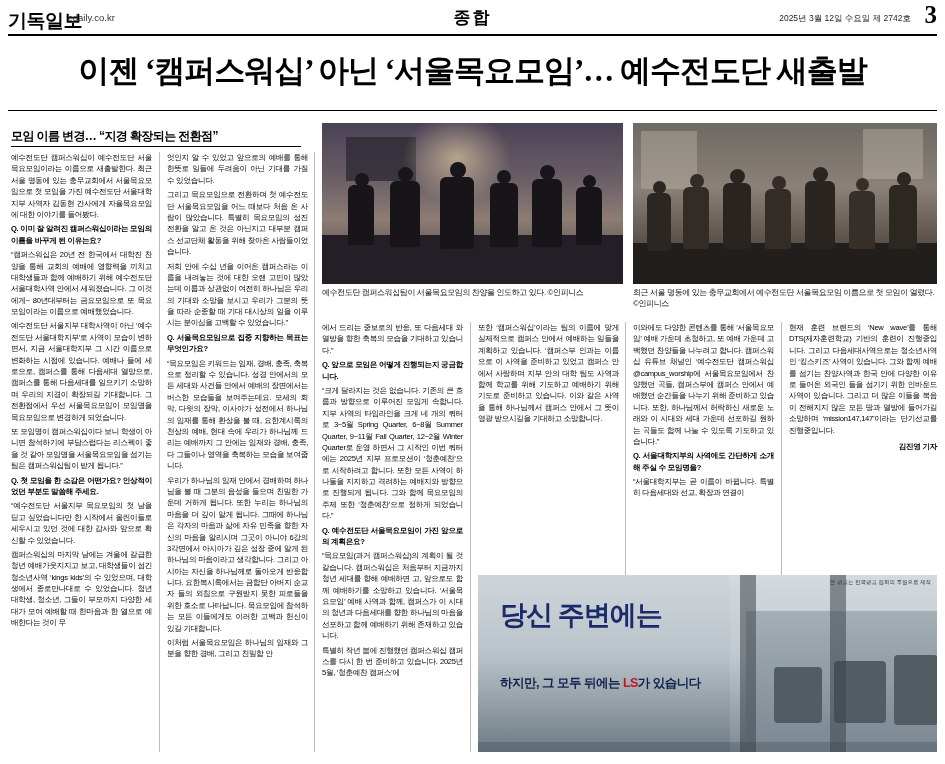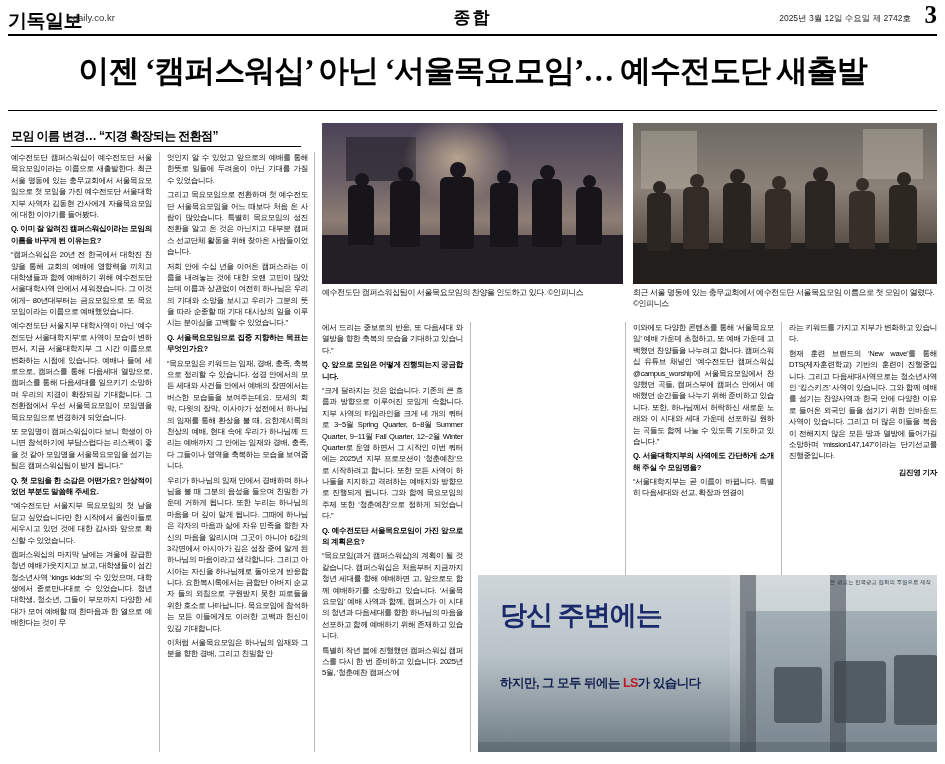--- a/index.html
+++ b/index.html
@@ -212,23 +212,23 @@
     <div class="fig" style="left:216px;top:68px;width:26px;height:58px;background:#362e28;"></div>
     <div class="p1-h" style="left:223px;top:55px;width:13px;height:13px;background:#362e28;"></div>
     <div class="fig" style="left:256px;top:62px;width:28px;height:64px;background:#2d2722;"></div>
     <div class="p1-h" style="left:264px;top:49px;width:14px;height:14px;background:#2d2722;"></div>
   </div>
   <div class="ph-cap ph-cap2">최근 서울 명동에 있는 충무교회에서 예수전도단 서울목요모임 이름으로 첫 모임이 열렸다. ©인피니스</div>
 
   <div class="col c1"><p>예수전도단 캠퍼스워십이 예수전도단 서울목요모임이라는 이름으로 새출발한다. 최근 서울 명동에 있는 충무교회에서 서울목요모임으로 첫 모임을 가진 예수전도단 서울대학지부 사역자 김동현 간사에게 자율목요모임에 대한 이야기를 들어봤다.</p><p class="q">Q. 이미 잘 알려진 캠퍼스워십이라는 모임의 이름을 바꾸게 된 이유는요?</p><p>“캠퍼스워십은 20년 전 한국에서 대학진 찬양을 통해 교회의 예배에 영향력을 끼치고 대학생들과 함께 예배하기 위해 예수전도단 서울대학사역 안에서 세워졌습니다. 그 이것에게~ 80년대부터는 금요모임으로 또 목요모임이라는 이름으로 예배했었습니다.</p><p>예수전도단 서울지부 대학사역이 아닌 ‘예수전도단 서울대학지부’로 사역이 모습이 변하면서, 지금 서울대학지부 그 시간 이름으로 변화하는 시점에 있습니다. 예배나 들에 세로으로, 캠퍼스를 통해 다음세대 열망으로, 캠퍼스를 통해 다음세대를 일으키기 소망하며 우리의 지경이 확장되길 기대합니다. 그 전환점에서 우선 서울목요모임이 모임명을 목요모임으로 변경하게 되었습니다.</p><p>또 모임명이 캠퍼스워십이다 보니 학생이 아니면 참석하기에 부담스럽다는 리스펙이 좋을 것 같아 모임명을 서울목요모임을 섬기는 팀은 캠퍼스워십팀이 받게 됩니다.”</p><p class="q">Q. 첫 모임을 한 소감은 어떤가요? 인상적이었던 부분도 말씀해 주세요.</p><p>“예수전도단 서울지부 목요모임의 첫 날을 딛고 싶었습니다만 한 시작에서 올린이들로 세우시고 있던 것에 대한 감사와 앞으로 확신할 수 있었습니다.</p><p>캠퍼스워십의 마지막 날에는 겨울에 갈급한 청년 예배가웃지지고 보고, 대학생들이 섬긴 청소년사역 ‘kings kids’의 수 있었으며, 대학생에서 종로만나대로 수 있었습니다. 청년 대학생, 청소년, 그들이 부모까지 다양한 세대가 모여 예배할 때 한마음과 한 열으로 예배한다는 것이 무</p></div>
   <div class="col c2"><p>엇인지 알 수 있었고 앞으로의 예배를 통해 한뜻로 일들에 두려움이 아닌 기대를 가질 수 있었습니다.</p><p>그리고 목요모임으로 전환하며 첫 예수전도단 서울목요모임을 어느 때보다 처음 온 사람이 많았습니다. 특별히 목요모임의 성진 전환을 알고 온 것은 아닌지고 대부분 캠퍼스 선교단체 활동을 위해 찾아온 사람들이었습니다.</p><p>저희 안에 수십 년을 이어온 캠퍼스라는 이름을 내려놓는 것에 대한 오랜 고민이 많았는데 이름과 상관없이 여전히 하나님은 우리의 기대와 소망을 보시고 우리가 그분의 뜻을 따라 순종할 때 기대 대시상의 일을 이루시는 분이심을 고백할 수 있었습니다.”</p><p class="q">Q. 서울목요모임으로 집중 지향하는 목표는 무엇인가요?</p><p>“목요모임은 키워드는 임재, 경배, 충족, 축복으로 정리할 수 있습니다. 성경 안에서의 모든 세대와 사건들 안에서 예배의 장면에서는 버스한 모습들을 보여주는데요. 모세의 회막, 다윗의 장막, 이사야가 성전에서 하나님의 임재를 통해 환상을 볼 때, 요한계시록의 천상의 예배, 현대 속에 우리가 하나님께 드리는 예배까지 그 안에는 임재와 경배, 충족, 다 그들이나 영역을 축복하는 모습을 보여줍니다.</p><p>우리가 하나님의 임재 안에서 경배하며 하나님을 볼 때 그분의 음성을 들으며 친밀한 가운데 거하게 됩니다. 또한 누리는 하나님의 마음을 더 깊이 알게 됩니다. 그때에 하나님은 각자의 마음과 삶에 자유 민족을 향한 자신의 마음을 알리시며 그곳이 아니야 6강의 3각면에서 아시아가 깊은 성장 중에 알게 된 하나님의 마음이라고 생각합니다. 그리고 아시아는 자신을 하나님께로 돌아오게 반응합니다. 요한복시록에서는 금함단 아버지 순교자 들의 외침으로 구원받지 못한 피로들을 위한 호소로 나타납니다. 목요모임에 참석하는 모든 이들에게도 이러한 고백과 헌신이 있길 기대합니다.</p><p>이처럼 서울목요모임은 하나님의 임재와 그분을 향한 경배, 그리고 친밀함 안</p></div>
   <div class="col c3"><p>에서 드리는 중보로의 반응, 또 다음세대 와 열방을 향한 축복의 모습을 기대하고 있습니다.”</p><p class="q">Q. 앞으로 모임은 어떻게 진행되는지 궁금합니다.</p><p>“크게 달라지는 것은 없습니다. 기존의 큰 흐름과 방향으로 이루어진 모임게 속합니다. 지부 사역의 타임라인을 크게 네 개의 쿼터로 3~5월 Spring Quarter, 6~8월 Summer Quarter, 9~11월 Fall Quarter, 12~2월 Winter Quarter로 운영 하면서 그 시작인 이번 쿼터에는 2025년 지부 프로모션이 ‘청춘예찬’으로 시작하려고 합니다. 또한 모든 사역이 하나둘을 지지하고 격려하는 예배지와 방향으로 진행되게 됩니다. 그와 함께 목요모임의 주제 또한 ‘청춘예찬’으로 정하게 되었습니다.”</p><p class="q">Q. 예수전도단 서울목요모임이 가진 앞으로의 계획은요?</p><p>“목요모임(과거 캠퍼스워십)의 계획이 될 것 같습니다. 캠퍼스워십은 처음부터 지금까지 청년 세대를 향해 예배하면 고, 앞으로도 함께 예배하기를 소망하고 있습니다. ‘서울목요모임’ 예배 사역과 함께, 캠퍼스가 이 시대의 청년과 다음세대를 향한 하나님의 마음을 선포하고 함께 예배하기 위해 존재하고 있습니다.</p><p>특별히 작년 봄에 진행했던 캠퍼스워십 캠퍼스를 다시 한 번 준비하고 있습니다. 2025년 5월, ‘청춘예찬 캠퍼스’에</p></div>
-  <div class="col c4"></div>
+  <div class="col c4"><p>또한 ‘캠퍼스워십’이라는 팀의 이름에 맞게 실제적으로 캠퍼스 안에서 예배하는 일들을 계획하고 있습니다. ‘캠퍼스부 인과는 이름으로 이 사역을 준비하고 있었고 캠퍼스 안에서 사랑하며 지부 안의 대학 팀도 사역과 함께 학교를 위해 기도하고 예배하기 위해 기도로 준비하고 있습니다. 이와 같은 사역을 통해 하나님께서 캠퍼스 안에서 그 뜻이 영광 받으시길을 기대하고 소망합니다.</p></div>
   <div class="col c5"><p>이와에도 다양한 콘텐츠를 통해 ‘서울목요모임’ 예배 가운데 초청하고, 또 예배 가운데 고백했던 찬양들을 나누려고 합니다. 캠퍼스워십 유튜브 채널인 ‘예수전도단 캠퍼스워십@campus_worship에 서울목요모임에서 찬양했던 곡들, 캠퍼스부에 캠퍼스 안에서 예배했던 순간들을 나누기 위해 준비하고 있습니다. 또한, 하나님께서 허락하신 새로운 노래와 이 시대와 세대 가운데 선포하길 원하는 곡들도 함께 나눌 수 있도록 기도하고 있습니다.”</p><p class="q">Q. 서울대학지부의 사역에도 간단하게 소개해 주실 수 모임명을?</p><p>“서울대학지부는 곧 이름이 바뀝니다. 특별히 다음세대와 선교, 확장과 연결이</p></div>
-  <div class="col c6"><p>라는 키워드를 가지고 지부가 변화하고 있습니다.</p><p>현재 훈련 브랜드의 ‘New wave’를 통해 DTS(제자훈련학교) 기반의 훈련이 진행중입니다. 그리고 다음세대사역으로는 청소년사역인 ‘킹스키즈’ 사역이 있습니다. 그와 함께 예배를 섬기는 찬양사역과 한국 안에 다양한 이유로 들어온 외국인 들을 섬기기 위한 인바운드 사역이 있습니다. 그리고 더 많은 이들을 복음이 전해지지 않은 모든 땅과 열방에 들어가길 소망하며 ‘mission147,147’이라는 단기선교를 진행중입니다.</p><span class="byline">김진영 기자</span></div>
+  <div class="col c6"><p>현재 훈련 브랜드의 ‘New wave’를 통해 DTS(제자훈련학교) 기반의 훈련이 진행중입니다. 그리고 다음세대사역으로는 청소년사역인 ‘킹스키즈’ 사역이 있습니다. 그와 함께 예배를 섬기는 찬양사역과 한국 안에 다양한 이유로 들어온 외국인 들을 섬기기 위한 인바운드 사역이 있습니다. 그리고 더 많은 이들을 복음이 전해지지 않은 모든 땅과 열방에 들어가길 소망하며 ‘mission147,147’이라는 단기선교를 진행중입니다.</p><span class="byline">김진영 기자</span></div>
 
   <div class="vline" style="left:159px;top:152px;height:600px;"></div>
   <div class="vline" style="left:314px;top:152px;height:600px;"></div>
   <div class="vline" style="left:470px;top:322px;height:430px;"></div>
   <div class="vline" style="left:625px;top:322px;height:430px;"></div>
   <div class="vline" style="left:781px;top:322px;height:430px;"></div>
 
   <div class="ad">
     <div class="ad-sky"></div>
     <div class="ad-bus"></div>

